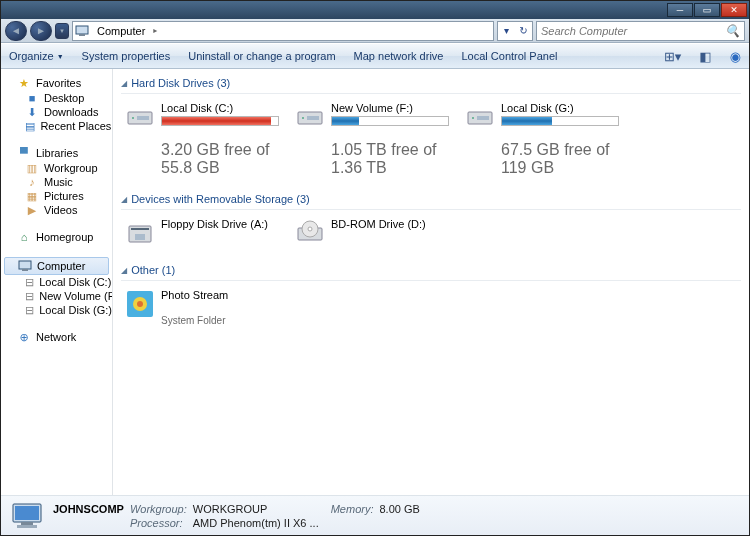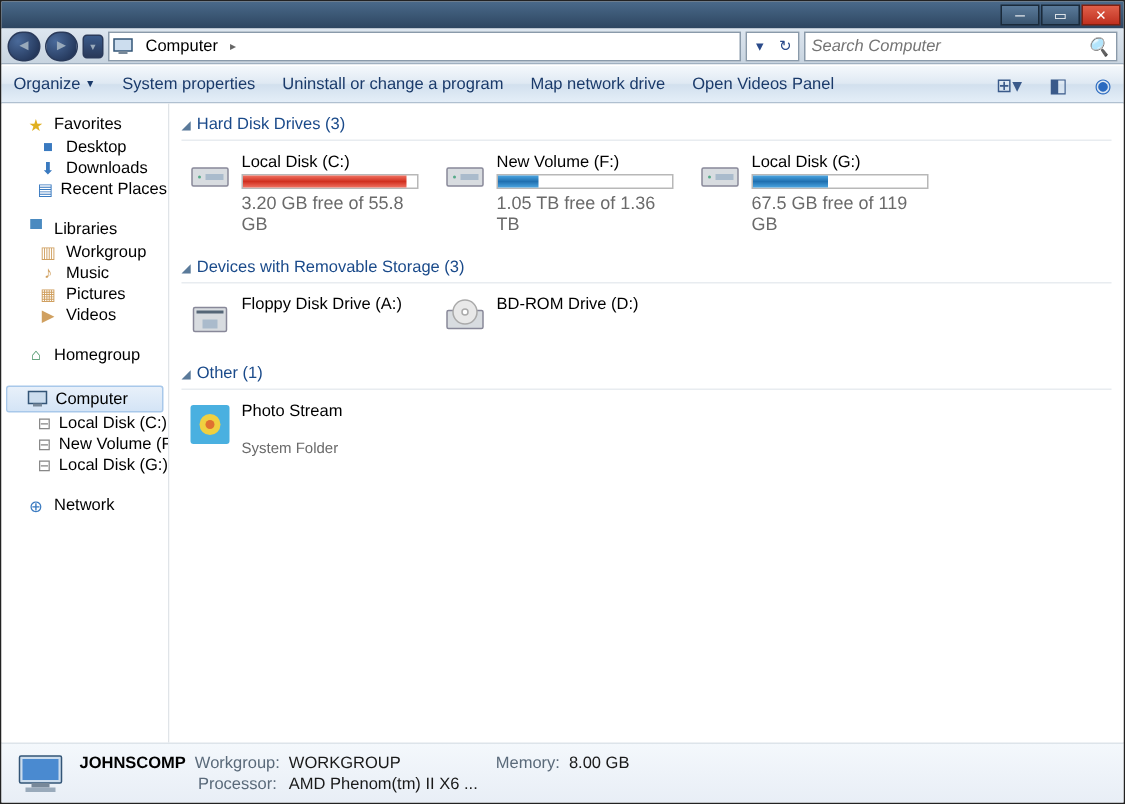--- a/index.html
+++ b/index.html
@@ -35,26 +35,26 @@
 .section-hdr .tri { font-size: 8px; color: #5a7a9a; }
 .tiles { display: flex; flex-wrap: wrap; gap: 2px 8px; margin-bottom: 8px; }
 .tile { width: 162px; padding: 4px; display: flex; gap: 6px; cursor: pointer; }
 .tile .dicon { width: 30px; height: 30px; display: flex; align-items: center; justify-content: center; font-size: 24px; }
 .tile .info { flex: 1; display: flex; flex-direction: column; gap: 2px; }
 .tile .dname { font-size: 11px; }
 .tile .bar { height: 10px; border: 1px solid #b8b8b8; background: #fff; position: relative; }
 .tile .bar .fill { position: absolute; left: 0; top: 0; bottom: 0; }
 .tile .bar .fill.red { background: linear-gradient(#f07060, #d03020, #f07060); }
 .tile .bar .fill.blue { background: linear-gradient(#4aa4e0, #2070b0, #4aa4e0); }
-.tile .free { font-size: 12px; color: #6a6a6a; }
+.tile .free { font-size: 16px; color: #6a6a6a; margin-top: 13px; }
 .tile .sub { font-size: 10px; color: #6a6a6a; margin-top: 12px; }
 .details { height: 40px; border-top: 1px solid #dde4ea; background: linear-gradient(#f4f8fc, #e8eef6); display: flex; align-items: center; padding: 0 10px; gap: 10px; }
 .details .dicon2 { width: 32px; height: 32px; display: flex; align-items: center; justify-content: center; font-size: 26px; }
 .details .dtext { display: grid; grid-template-columns: auto auto auto auto auto auto; column-gap: 6px; row-gap: 2px; font-size: 11px; }
-.details .k { color: #5a6a7a; text-align: center; }
+.details .k { color: #5a6a7a; text-align: left; font-style: italic; }
 .details .v { color: #1a1a1a; }
 .details .name { font-weight: bold; }
 svg { display: block; }
 </style>
 </head>
 <body>
 
 <div class="window">
 
   <div class="titlebar">
@@ -88,21 +88,21 @@
   </div>
 
   <div class="toolbar">
     <span class="item">
         <span>Organize</span> 
         <span style="font-size:7px">▼</span>
       </span>
     <span class="item">System properties</span>
     <span class="item">Uninstall or change a program</span>
     <span class="item">Map network drive</span>
-    <span class="item">Open Videos Panel</span>
+    <span class="item">Local Control Panel</span>
     <span class="spacer"></span>
     <span class="ricon">⊞▾</span>
     <span class="ricon">◧</span>
     <span class="ricon" style="color:#2a6ac0">◉</span>
   </div>
 
   <div class="body">
     <div class="sidebar">
       <div class="sgroup">
         <h4>

